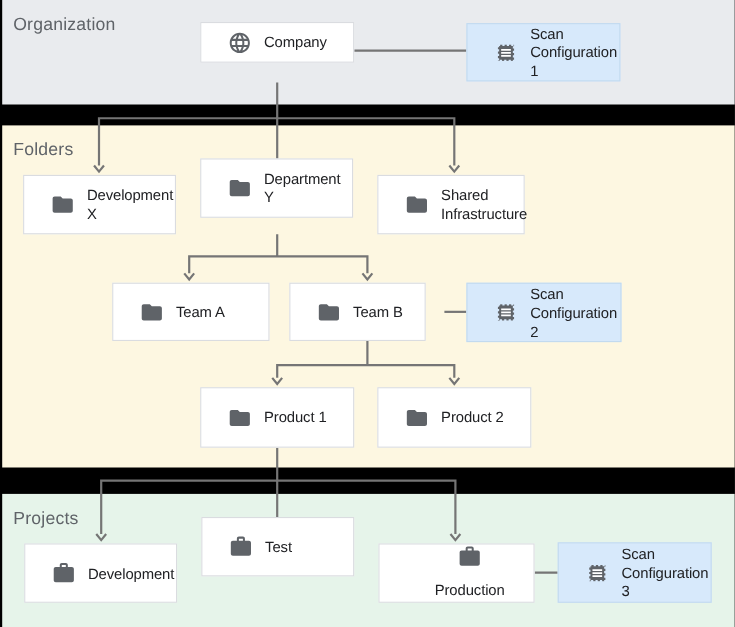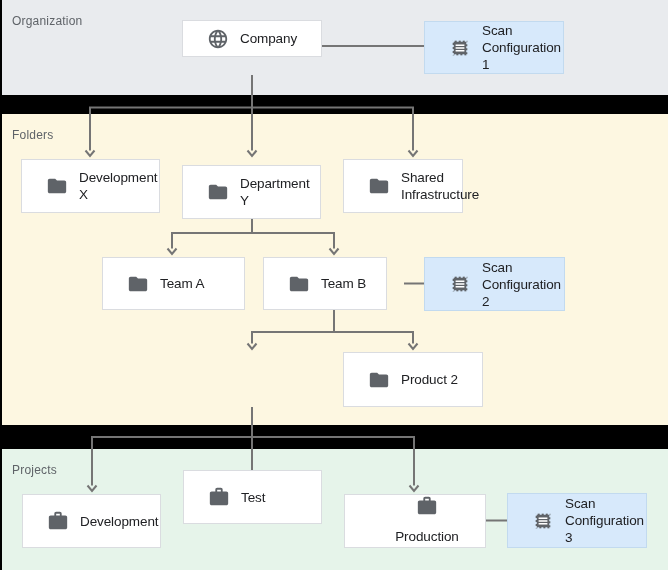--- a/index.html
+++ b/index.html
@@ -21,40 +21,40 @@
   .canvas {
     position:relative; width:668px; height:570px;
     background:var(--divider); overflow:hidden;
   }
   .section { position:absolute; left:2px; width:666px; }
   .section.organization { top:0; height:95px; background:var(--organization-bg); }
   .section.folders      { top:114px; height:311px; background:var(--folders-bg); }
   .section.projects     { top:449px; height:121px; background:var(--projects-bg); }
   .section-label {
     position:absolute; left:10px; top:14px;
-    font-size:12px; color:var(--label-text); letter-spacing:.2px;text-align:right;
+    font-size:16px; color:var(--label-text); letter-spacing:.2px;text-align:right;
   }
   svg.wires { position:absolute; left:0; top:0; pointer-events:none; }
   .node {
     position:absolute; display:flex; align-items:center;
     background:var(--node-bg); border:1px solid var(--node-border);
     padding-left:24px; gap:11px;
   }
   .node .icon { width:22px; height:22px; flex:0 0 22px; }
   .node .label {
     font-size:13.5px; line-height:17px; color:var(--node-text);
     white-space:pre-line; letter-spacing:-0.1px;
   }
   .node.scan { background:var(--scan-box-bg); border:1px solid var(--scan-box-border); }
   
   .n-company      { left:182px; top:20px;  width:140px; height:37px; }
   .n-scan1        { left:424px; top:21px;  width:140px; height:53px; }
   .n-dept-x       { left:21px;  top:159px; width:139px; height:54px; }
-  .n-dept-y       { left:182px; top:165px; width:139px; height:54px; }
-  .n-shared       { left:343px; top:159px; width:120px; height:54px; }
+  .n-dept-y       { left:182px; top:144px; width:139px; height:54px; }
+  .n-shared       { left:343px; top:159px; width:134px; height:54px; }
   .n-team-a       { left:102px; top:257px; width:143px; height:53px; }
   .n-team-b       { left:263px; top:257px; width:124px; height:53px; }
   .n-scan2        { left:424px; top:257px; width:141px; height:54px; }
   .n-product-1    { left:182px; top:352px; width:140px; height:55px; }
   .n-product-2    { left:343px; top:352px; width:140px; height:55px; }
   .n-development  { left:22px;  top:494px; width:139px; height:54px; }
   .n-test         { left:183px; top:470px; width:139px; height:54px; }
   .n-production   { left:344px; top:494px; width:142px; height:54px;flex-direction:column; }
   .n-scan3        { left:507px; top:493px; width:140px; height:55px; }
 </style>
@@ -166,20 +166,26 @@
         <g stroke="#fff" stroke-width="1.7">
           <line x1="7.2" y1="9" x2="16.8" y2="9"></line>
           <line x1="7.2" y1="12" x2="16.8" y2="12"></line>
           <line x1="7.2" y1="15" x2="16.8" y2="15"></line>
         </g>
       </svg>
     <span class="label">Scan
 Configuration 2</span>
   </div>
 
+  <div class="node n-product-1">
+    <svg class="icon" viewBox="0 0 24 24">
+        <path fill="var(--icon)" d="M10 4H4c-1.1 0-1.99.9-1.99 2L2 18c0 1.1.9 2 2 2h16c1.1 0 2-.9 2-2V8c0-1.1-.9-2-2-2h-8l-2-2z"></path>
+      </svg>
+    <span class="label">Product 1</span>
+  </div>
 
   <div class="node n-product-2">
     <svg class="icon" viewBox="0 0 24 24">
         <path fill="var(--icon)" d="M10 4H4c-1.1 0-1.99.9-1.99 2L2 18c0 1.1.9 2 2 2h16c1.1 0 2-.9 2-2V8c0-1.1-.9-2-2-2h-8l-2-2z"></path>
       </svg>
     <span class="label">Product 2</span>
   </div>
 
   <div class="node n-development">
     <svg class="icon" viewBox="0 0 24 24">

